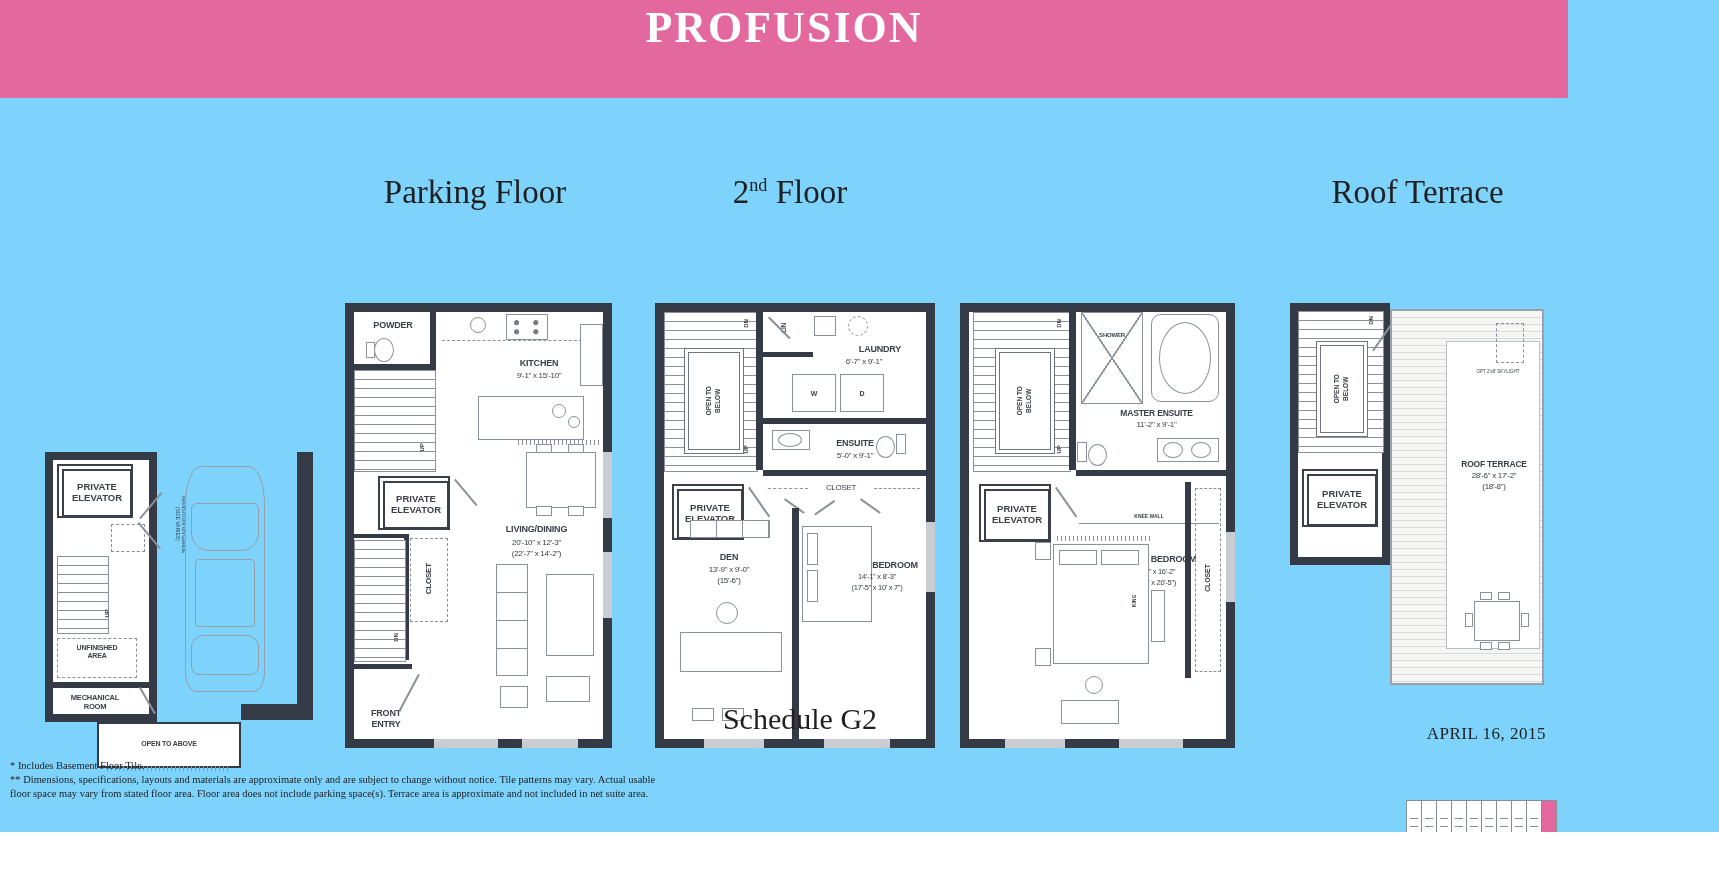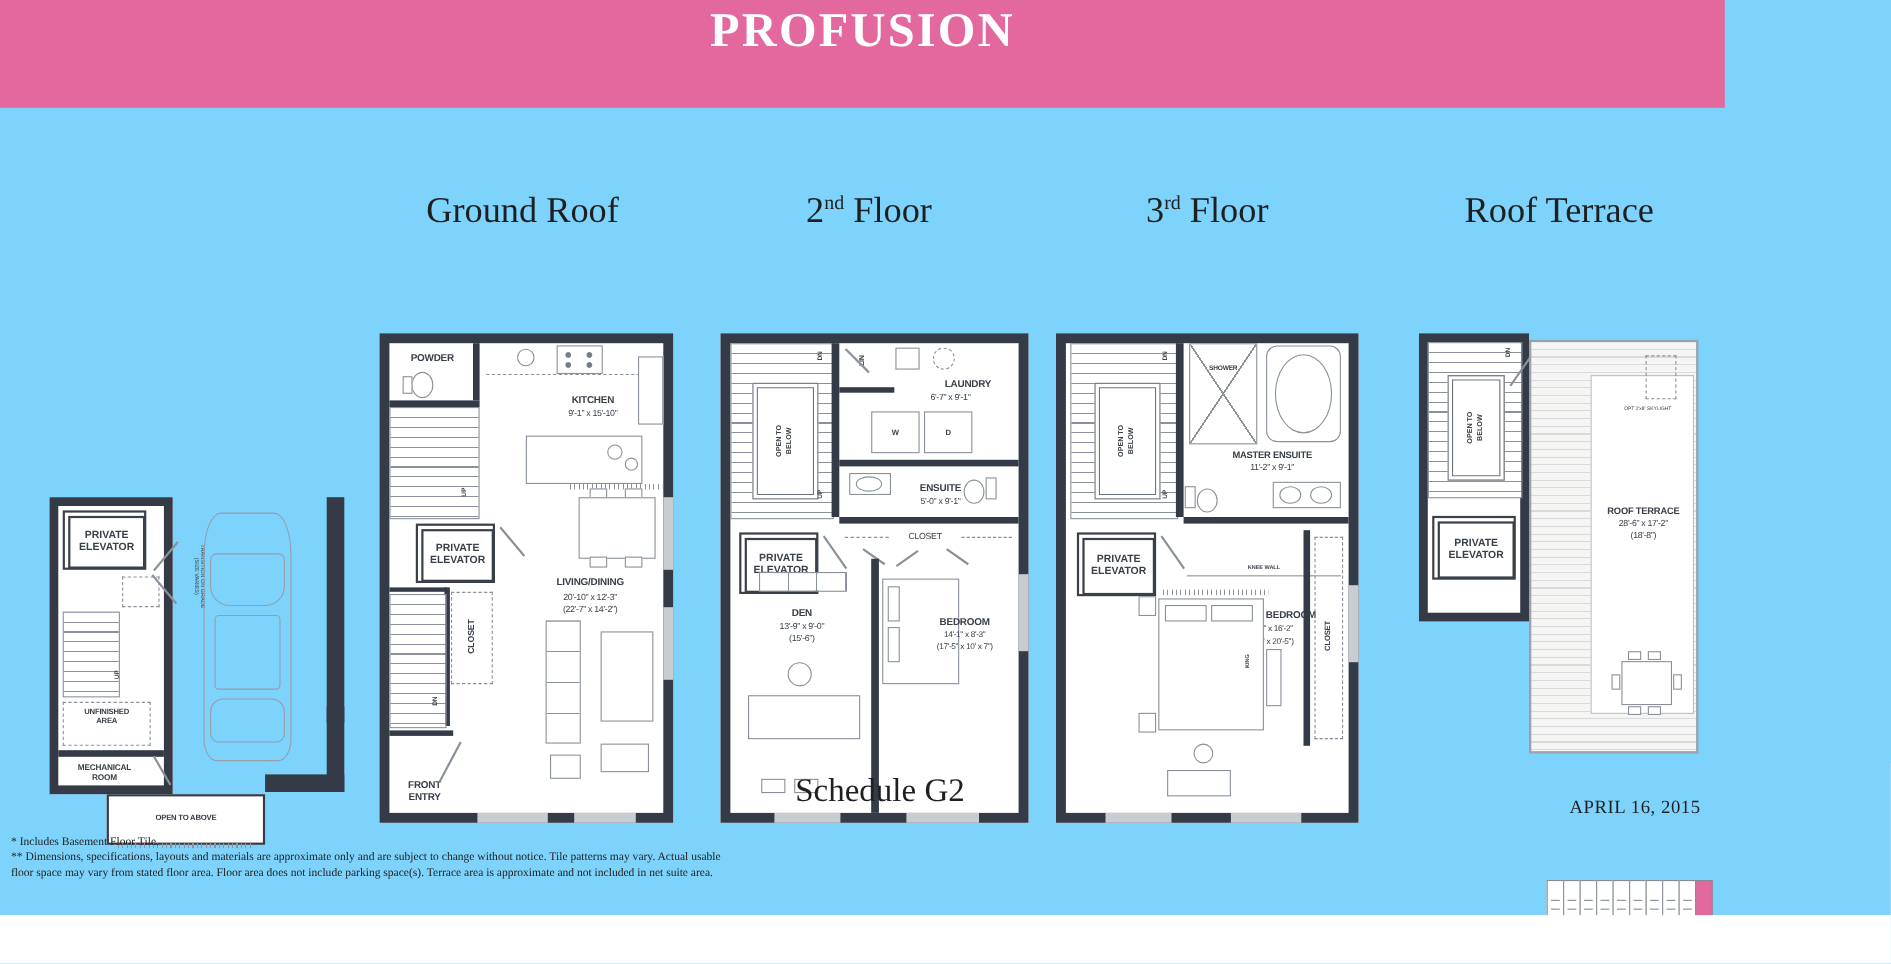--- a/index.html
+++ b/index.html
@@ -60,23 +60,22 @@
 </style>
 </head>
 <body>
 
 <div class="page">
 
   <header class="banner">
     <div class="banner-title">PROFUSION</div>
   </header>
 
-  <div class="ftitle" style="left:340px;top:174px;width:270px;">Ground Roof</div>
+  <div class="ftitle" style="left:340px;top:174px;width:270px;">Parking Floor</div>
   <div class="ftitle" style="left:650px;top:174px;width:280px;"><span>2</span><span class="sup">nd</span><span> Floor</span></div>
-  <div class="ftitle" style="left:960px;top:174px;width:275px;"><span>3</span><span class="sup">rd</span><span> Floor</span></div>
   <div class="ftitle" style="left:1285px;top:174px;width:265px;">Roof Terrace</div>
 
   <div class="abs" style="left:45px;top:452px;width:273px;height:320px;">
     <div class="abs" style="left:0;top:0;width:112px;height:270px;border:8px solid var(--wall);background:#fff;">
       <div class="elev" style="left:4px;top:4px;width:76px;height:54px;">
           <div>PRIVATE ELEVATOR</div>
         </div>
       <div class="dashbox" style="left:58px;top:64px;width:34px;height:28px;"></div>
       <div class="stairs" style="left:4px;top:96px;width:50px;height:76px;"></div>
       <div class="lbl rot" style="left:46px;top:150px;width:18px;font-size:6px;">UP</div>
@@ -201,21 +200,21 @@
     <div class="lbl" style="left:10px;top:240px;width:110px;">DEN</div>
     <div class="lbl dim" style="left:10px;top:253px;width:110px;">13'-9" x 9'-0"</div>
     <div class="lbl dim" style="left:10px;top:264px;width:110px;">(15'-6")</div>
     <div class="furn oval" style="left:52px;top:290px;width:22px;height:22px;"></div>
     <div class="furn" style="left:16px;top:320px;width:102px;height:40px;"></div>
     <div class="furn" style="left:28px;top:396px;width:22px;height:13px;"></div>
     <div class="furn" style="left:58px;top:396px;width:22px;height:13px;"></div>
     <div class="furn" style="left:138px;top:214px;width:70px;height:96px;"></div>
     <div class="furn" style="left:143px;top:221px;width:11px;height:32px;"></div>
     <div class="furn" style="left:143px;top:258px;width:11px;height:32px;"></div>
-    <div class="lbl" style="left:168px;top:248px;width:90px;">BEDROOM</div>
+    <div class="lbl" style="left:186px;top:248px;width:90px;">BEDROOM</div>
     <div class="lbl dim" style="left:170px;top:261px;width:86px;font-size:7.5px;">14'-1" x 8'-3"</div>
     <div class="lbl dim" style="left:164px;top:272px;width:98px;font-size:7.5px;">(17'-5" x 10' x 7")</div>
     <div class="win" style="left:40px;bottom:-9px;width:60px;height:9px;"></div>
     <div class="win" style="left:160px;bottom:-9px;width:66px;height:9px;"></div>
     <div class="win" style="right:-9px;top:210px;width:9px;height:70px;"></div>
   </div>
 
   <div class="plan" style="left:960px;top:303px;width:275px;height:445px;">
     <div class="stairs" style="left:4px;top:0;width:96px;height:158px;"></div>
     <div class="otb" style="left:26px;top:36px;width:58px;height:104px;">

